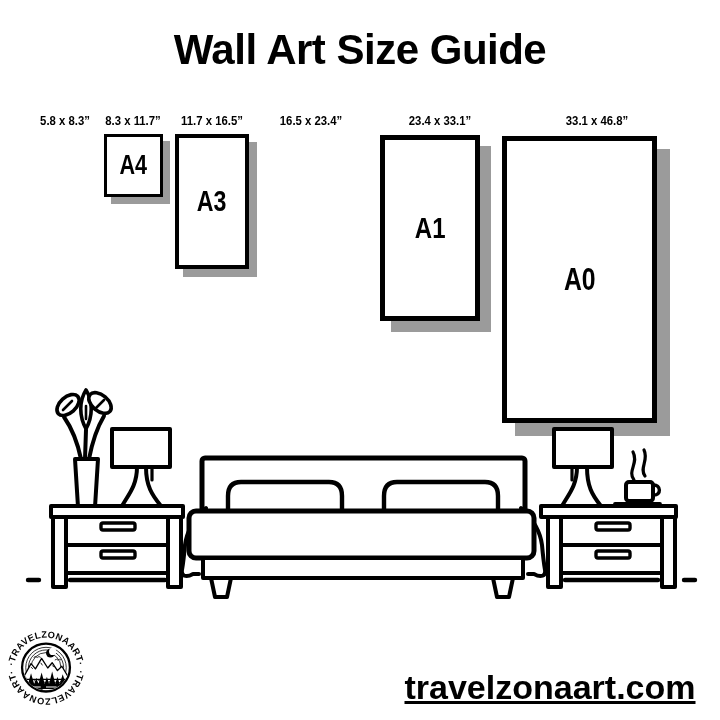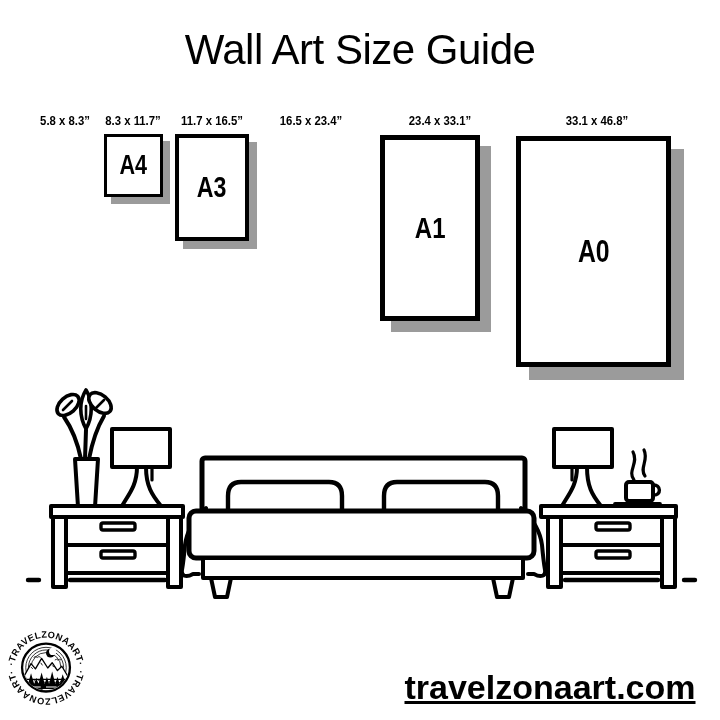--- a/index.html
+++ b/index.html
@@ -1,19 +1,19 @@
 <!DOCTYPE html>
 <html><head>
 <meta charset="utf-8">
 <style>
   html,body{margin:0;padding:0;background:#fff;}
   .canvas{position:relative;width:720px;height:720px;background:#fff;overflow:hidden;
           font-family:"Liberation Sans",sans-serif;color:#000;}
   .title{position:absolute;left:50%;top:26px;transform:translateX(-50%);
-         font-size:42px;font-weight:normal;letter-spacing:-0.5px;white-space:nowrap;margin:0;}
+         font-size:42px;font-weight:bold;letter-spacing:-0.5px;white-space:nowrap;margin:0;}
   .dim{position:absolute;top:113px;width:140px;text-align:center;
        font-size:13.5px;font-weight:bold;white-space:nowrap;
        transform:scaleX(0.84);transform-origin:center;}
   .frame{position:absolute;background:#fff;border-style:solid;border-color:#000;
          box-sizing:border-box;display:flex;align-items:center;justify-content:center;}
   .code{font-weight:bold;transform:scaleX(0.8);transform-origin:center;line-height:1;}
   .scene{position:absolute;left:0;top:380px;width:720px;height:222px;}
   .logo{position:absolute;left:2px;top:624px;width:88px;height:88px;}
   .website{position:absolute;left:550px;top:668px;transform:translateX(-50%);
            font-size:34px;font-weight:bold;white-space:nowrap;text-decoration:underline;}
@@ -28,27 +28,27 @@
   <div class="dim" style="left:-5px">5.8 x 8.3”</div>
   <div class="dim" style="left:63px">8.3 x 11.7”</div>
   <div class="dim" style="left:142px">11.7 x 16.5”</div>
   <div class="dim" style="left:241px">16.5 x 23.4”</div>
   <div class="dim" style="left:370px">23.4 x 33.1”</div>
   <div class="dim" style="left:527px">33.1 x 46.8”</div>
 
   <div class="frame" style="left:104px;top:134px;width:59px;height:63px;border-width:3.5px;box-shadow:7px 7px 0 #9b9b9b">
     <span class="code" style="font-size:27px">A4</span>
   </div>
-  <div class="frame" style="left:175px;top:134px;width:74px;height:107px;border-width:4px;box-shadow:8px 8px 0 #9b9b9b">
+  <div class="frame" style="left:175px;top:134px;width:74px;height:135px;border-width:4px;box-shadow:8px 8px 0 #9b9b9b">
     <span class="code" style="font-size:29px">A3</span>
   </div>
   <div class="frame" style="left:380px;top:135px;width:100px;height:186px;border-width:5px;box-shadow:11px 11px 0 #9b9b9b">
     <span class="code" style="font-size:30px">A1</span>
   </div>
-  <div class="frame" style="left:516px;top:136px;width:155px;height:231px;border-width:5px;box-shadow:13px 13px 0 #9b9b9b">
+  <div class="frame" style="left:502px;top:136px;width:155px;height:287px;border-width:5px;box-shadow:13px 13px 0 #9b9b9b">
     <span class="code" style="font-size:31px">A0</span>
   </div>
 
   <svg class="scene" viewBox="0 380 720 222">
     <g stroke="#000" stroke-width="4" fill="none" stroke-linecap="round" stroke-linejoin="round">
 
       <g>
         <path d="M81,459 C77,440 71,427 64,417"></path>
         <path d="M85,459 L86,430"></path>
         <path d="M89,459 C93,438 98,426 104,416"></path>

